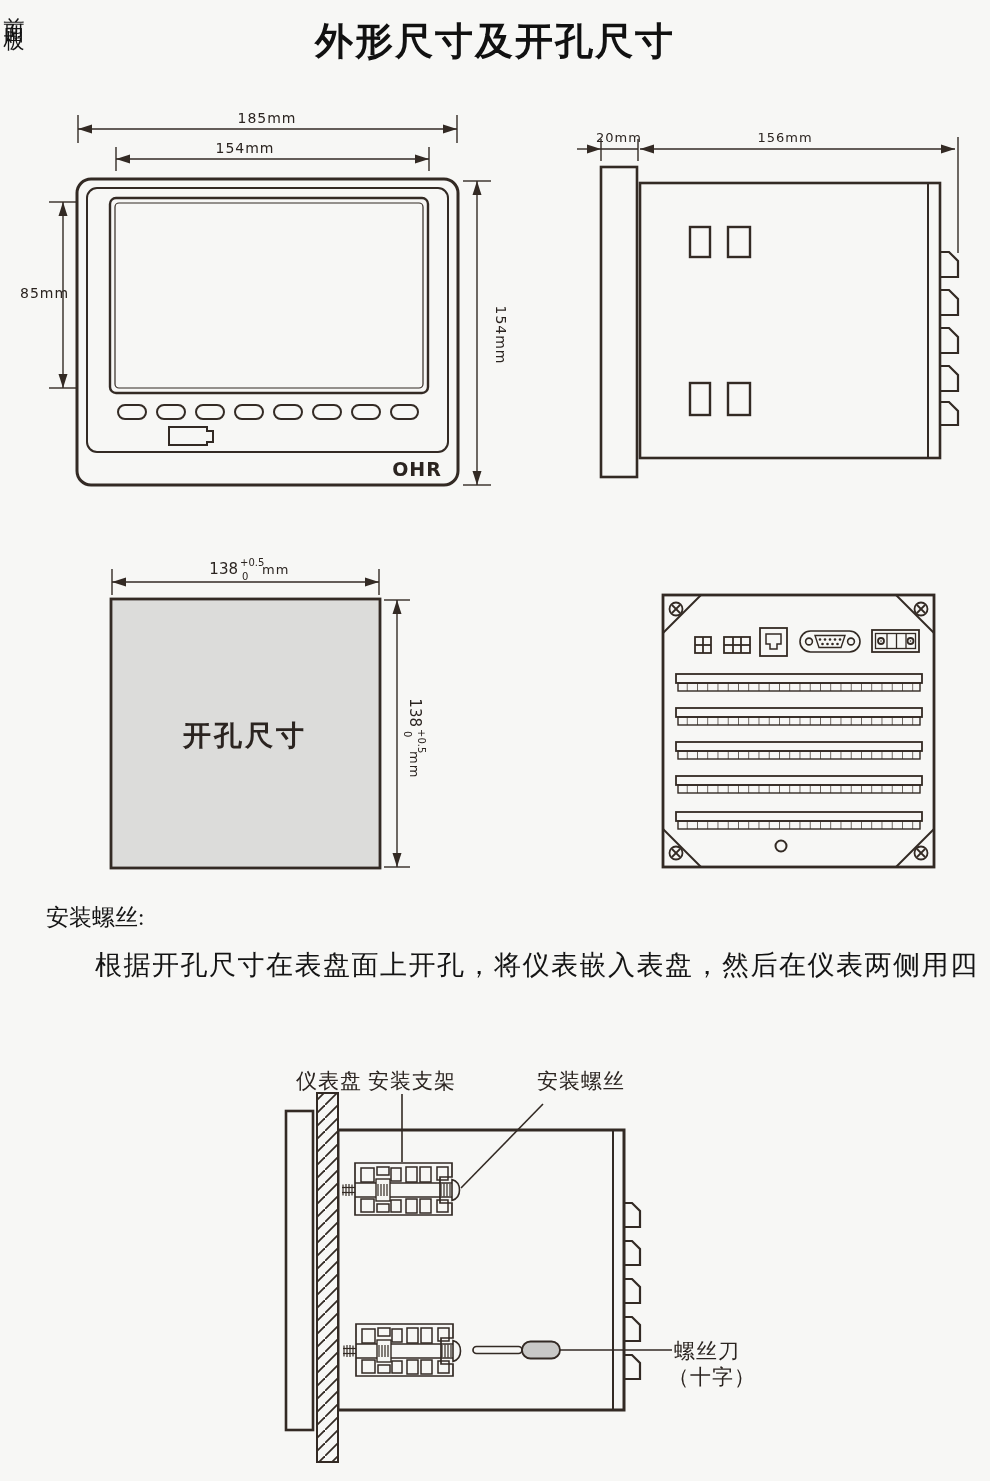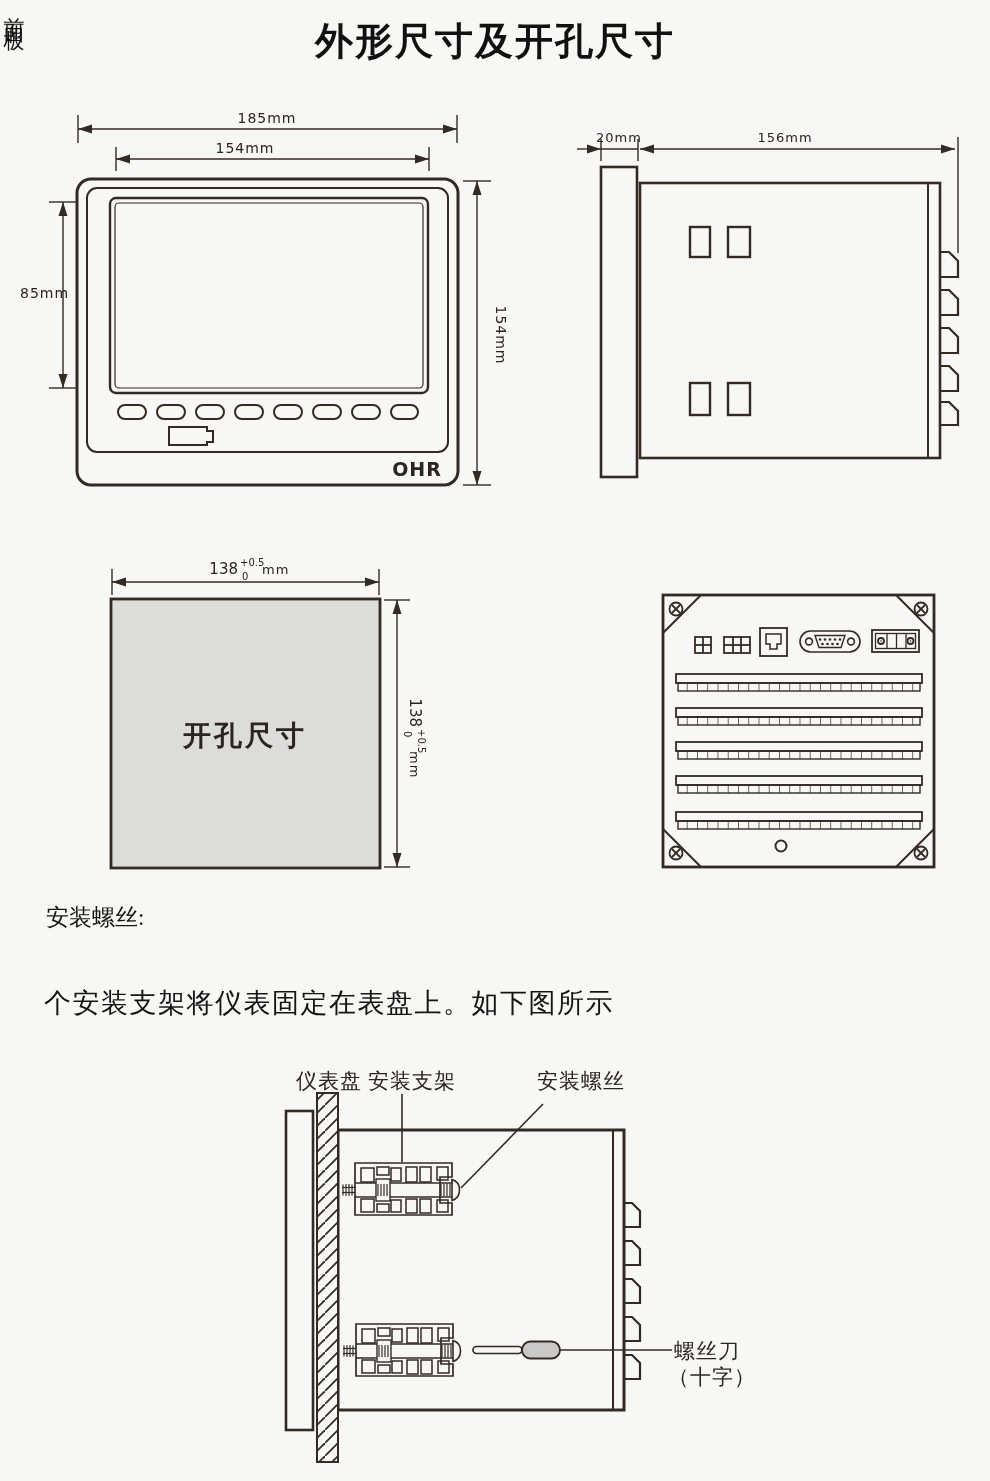--- a/index.html
+++ b/index.html
@@ -280,21 +280,21 @@
         <g>
           <rect x="676" y="812" width="246" height="9"></rect>
           <rect x="678" y="821" width="242" height="8" fill="url(#teeth)" stroke-width="1.4"></rect>
         </g>
       </g>
       <circle cx="781" cy="846" r="5.5" stroke-width="2"></circle>
     </g>
   </svg>
 
   <div class="install-text" id="install-heading">安装螺丝:</div>
-  <div class="install-text" id="install-line2">个安装支架将仪表固定在表盘上。如下图所示</div>
+  <div class="install-text" id="install-line1">根据开孔尺寸在表盘面上开孔，将仪表嵌入表盘，然后在仪表两侧用四</div>
 
   <svg width="990" height="441" viewBox="0 0 990 441" style="top:1040px;">
     <defs>
       <pattern id="hatch" patternUnits="userSpaceOnUse" width="13" height="13">
         <line x1="0" y1="13" x2="13" y2="0" stroke="#332a24" stroke-width="1.8"></line>
       </pattern>
       <g id="bracket" stroke="#332a24" fill="none" stroke-width="1.7">
 
         <line x1="-13" y1="24.5" x2="0" y2="24.5" stroke-width="1.2"></line>
         <line x1="-13" y1="29.5" x2="0" y2="29.5" stroke-width="1.2"></line>

